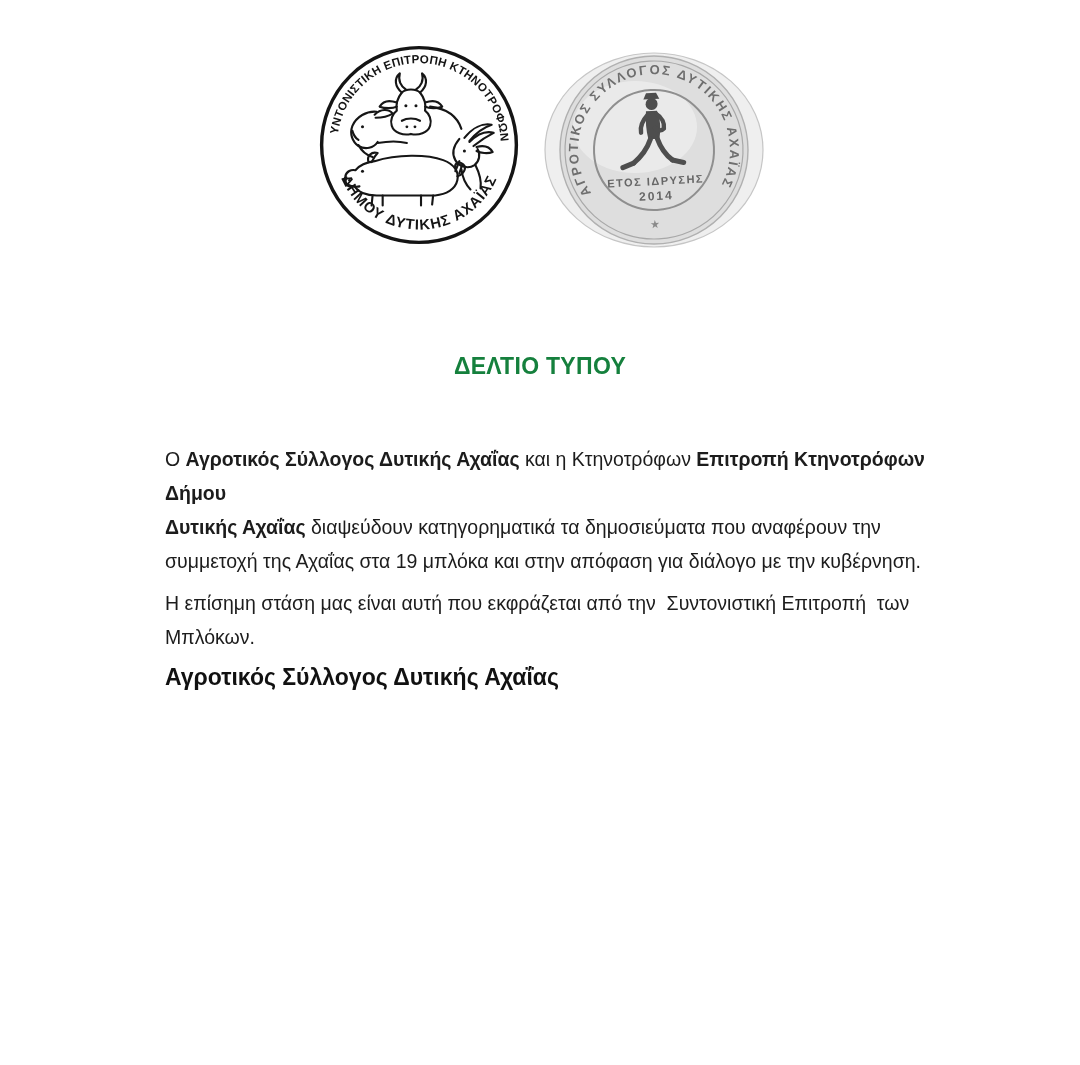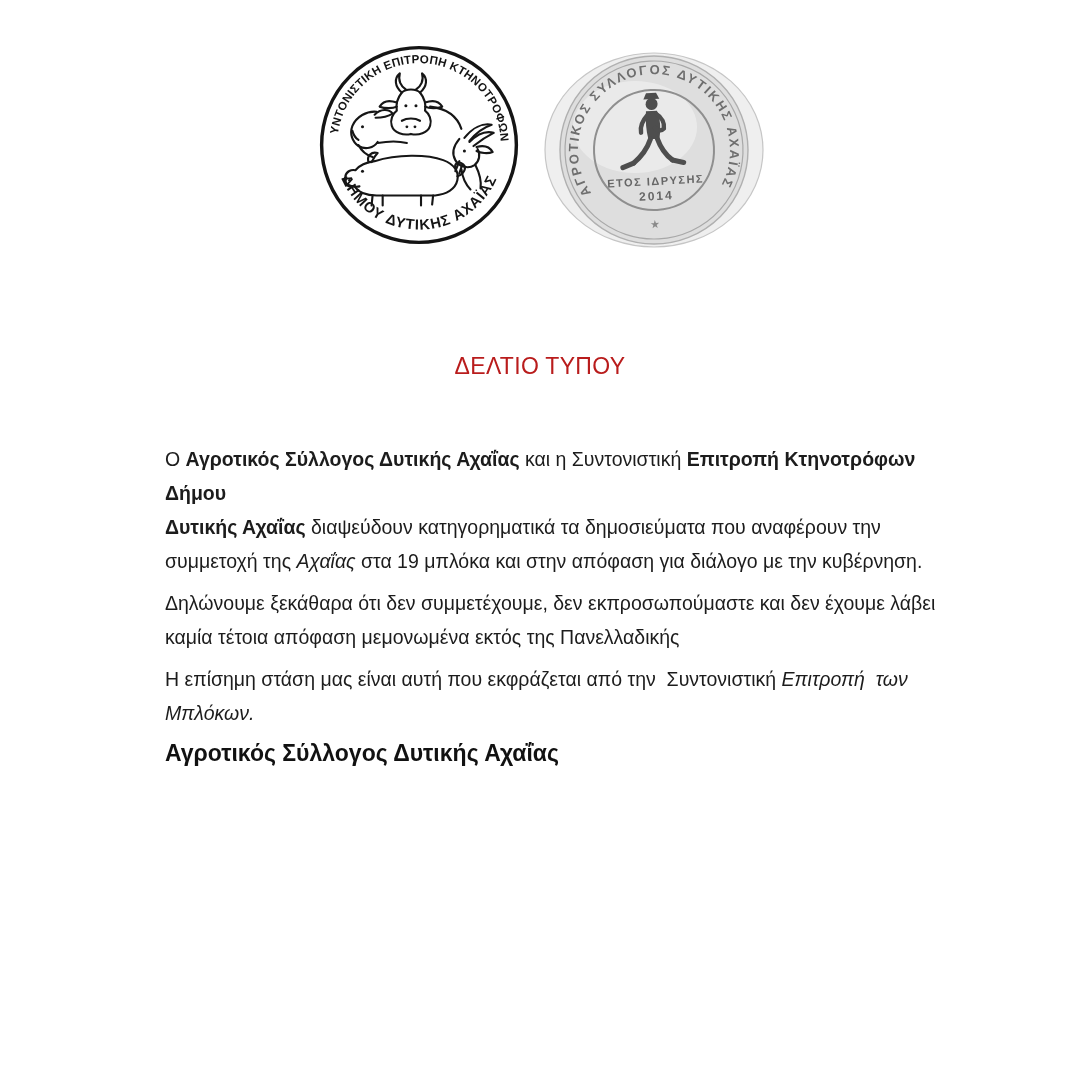--- a/index.html
+++ b/index.html
@@ -5,29 +5,29 @@
   html,body{margin:0;padding:0;background:#ffffff;}
   .page{
     position:relative;width:1080px;height:1065px;background:#ffffff;overflow:hidden;
     font-family:"Liberation Sans","DejaVu Sans",sans-serif;color:#1a1a1a;
   }
   .logo{position:absolute;}
   .logo-left{left:308px;top:42px;width:222px;height:207px;}
   .logo-right{left:543px;top:50px;width:222px;height:202px;}
   .doc-title{
     position:absolute;top:353px;left:0;width:100%;text-align:center;
-    font-weight:400;font-size:23px;letter-spacing:.3px;color:#b91c1c;
+    font-weight:700;font-size:23px;letter-spacing:.3px;color:#15803d;
   }
   .body-text{
     position:absolute;left:165px;top:442px;width:790px;
     font-size:19.5px;line-height:34px;color:#1c1c1c;text-align:left;
   }
   .body-text p{margin:0 0 8px 0;white-space:pre-wrap;}
   .b{font-weight:700;}
-  .i{font-style:italic;}
+  .i{}
   .sig{font-size:23px;font-weight:700;line-height:30px;color:#111;white-space:pre-wrap;}
   .sig-1{margin-top:8px;margin-bottom:25px;}
   .sig-2{margin-bottom:0;}
   svg text{font-family:"Liberation Sans","DejaVu Sans",sans-serif;}
 </style>
 </head>
 <body>
 
 <div class="page">
 
@@ -137,26 +137,24 @@
         <text x="111" y="134" text-anchor="middle" font-size="11" font-weight="bold" letter-spacing="1.5" fill="#666666">ΕΤΟΣ ΙΔΡΥΣΗΣ</text>
         <text x="111" y="149" text-anchor="middle" font-size="12" font-weight="bold" letter-spacing="2" fill="#666666">2014</text>
         <text x="108" y="177" text-anchor="middle" font-size="11" fill="#8a8a8a">★</text>
       </g>
     </svg>
   </div>
 
   <div class="doc-title">ΔΕΛΤΙΟ ΤΥΠΟΥ</div>
 
   <div class="body-text">
-    <p><span>Ο </span><span class="b">Αγροτικός Σύλλογος Δυτικής Αχαΐας</span><span> και η Συντονιστική </span><span class="b">Επιτροπή Κτηνοτρόφων Δήμου
+    <p><span>Ο </span><span class="b">Αγροτικός Σύλλογος Δυτικής Αχαΐας</span><span> και η Κτηνοτρόφων </span><span class="b">Επιτροπή Κτηνοτρόφων Δήμου
 Δυτικής Αχαΐας</span><span> διαψεύδουν κατηγορηματικά τα δημοσιεύματα που αναφέρουν την
 συμμετοχή της </span><span class="i">Αχαΐας</span><span> στα 19 μπλόκα και στην απόφαση για διάλογο με την κυβέρνηση.</span></p>
 
-    <p>Δηλώνουμε ξεκάθαρα ότι δεν συμμετέχουμε, δεν εκπροσωπούμαστε και δεν έχουμε λάβει
-καμία τέτοια απόφαση μεμονωμένα εκτός της Πανελλαδικής</p>
 
 
     <p><span>Η επίσημη στάση μας είναι αυτή που εκφράζεται από την  Συντονιστική </span><span class="i">Επιτροπή  των
 Μπλόκων.</span></p>
 
     <p class="sig sig-1">Αγροτικός Σύλλογος Δυτικής Αχαΐας</p>
   </div>
 
 </div>
 

